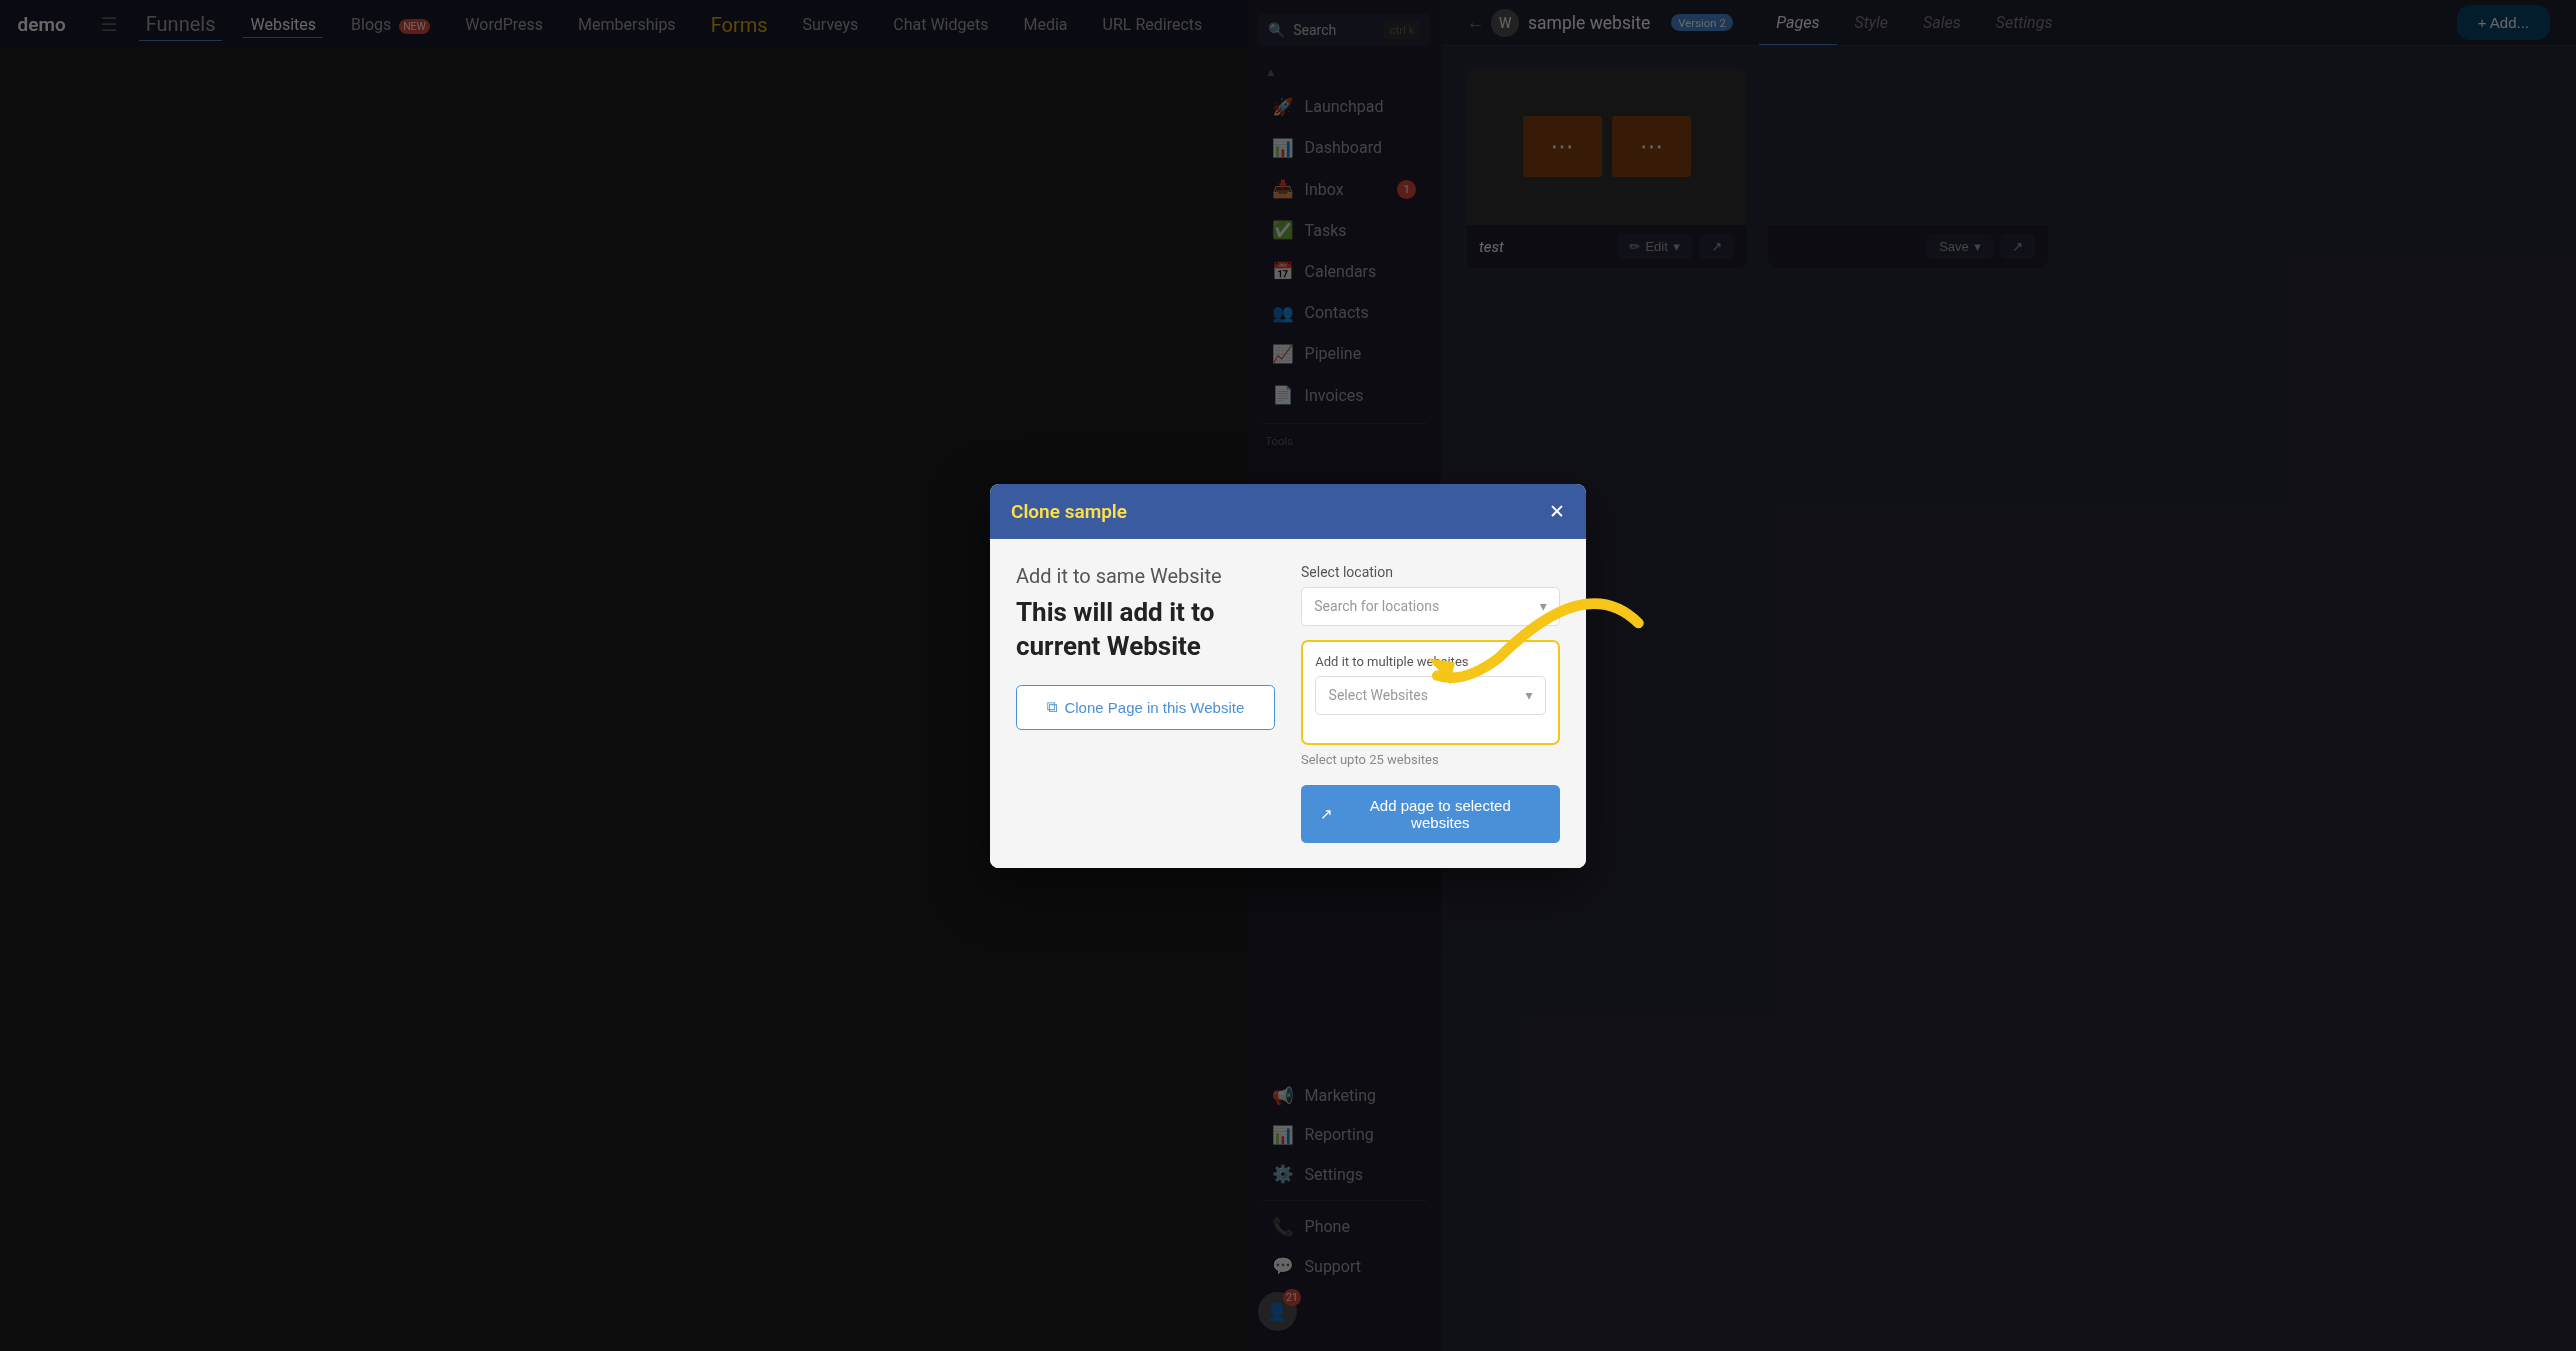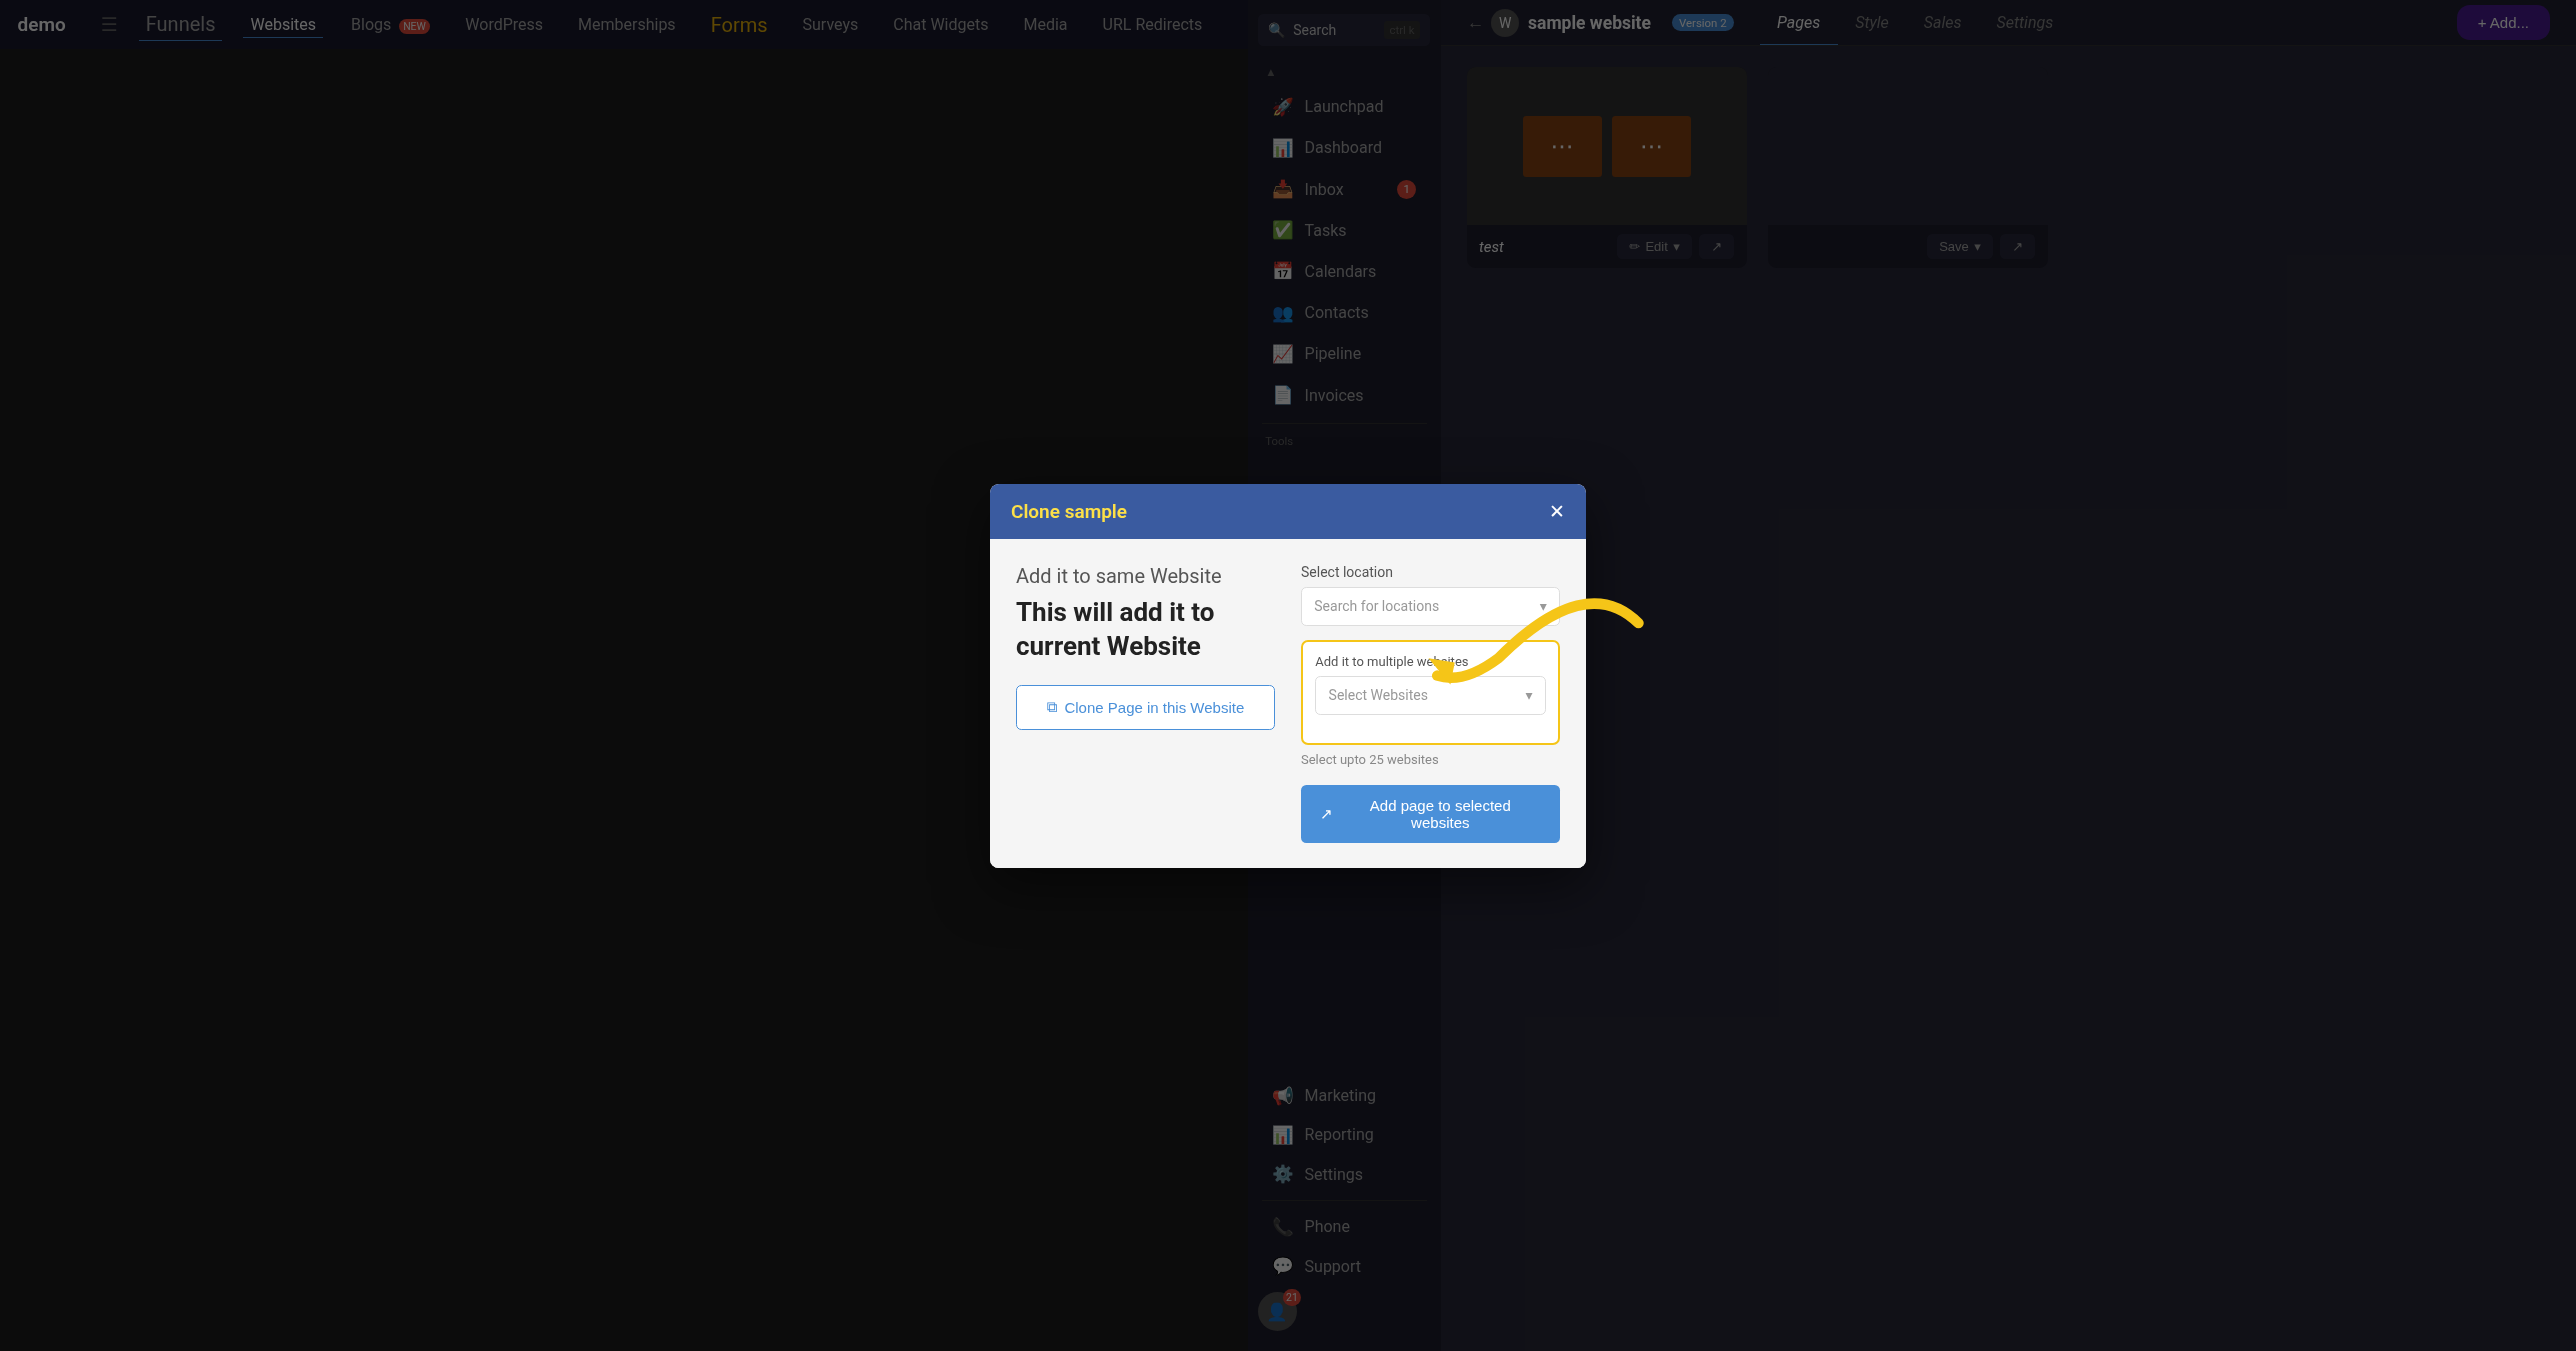--- a/index.html
+++ b/index.html
@@ -134,21 +134,21 @@
       display: flex;
       align-items: center;
       padding: 0 26px;
       gap: 0;
       border-bottom: 0.9px solid #333;
       flex-shrink: 0;
     }
     .sub-nav-title {
       color: #fff;
       font-size: 17.5px;
-      font-weight: 700;
+      font-weight: 400;
       margin-right: 14px;
     }
     .sub-nav-tag {
       background: #4a90d9;
       color: #fff;
       font-size: 11.4px;
       border-radius: 8.8px;
       padding: 1.8px 7px;
       margin-left: 7px;
     }
@@ -166,21 +166,21 @@
       border-bottom: 1.8px solid transparent;
     }
     .sub-nav-tab.active {
       color: #fff;
       border-bottom: 1.8px solid #4a90d9;
     }
     .sub-nav-right {
       margin-left: auto;
     }
     .btn-add {
-      background: #4c1d95;
+      background: #0c4a6e;
       color: #fff;
       border: none;
       border-radius: 13px;
       padding: 8.8px 21px;
       font-size: 15px;
       cursor: pointer;
     }
 
     
     .pages-grid {

